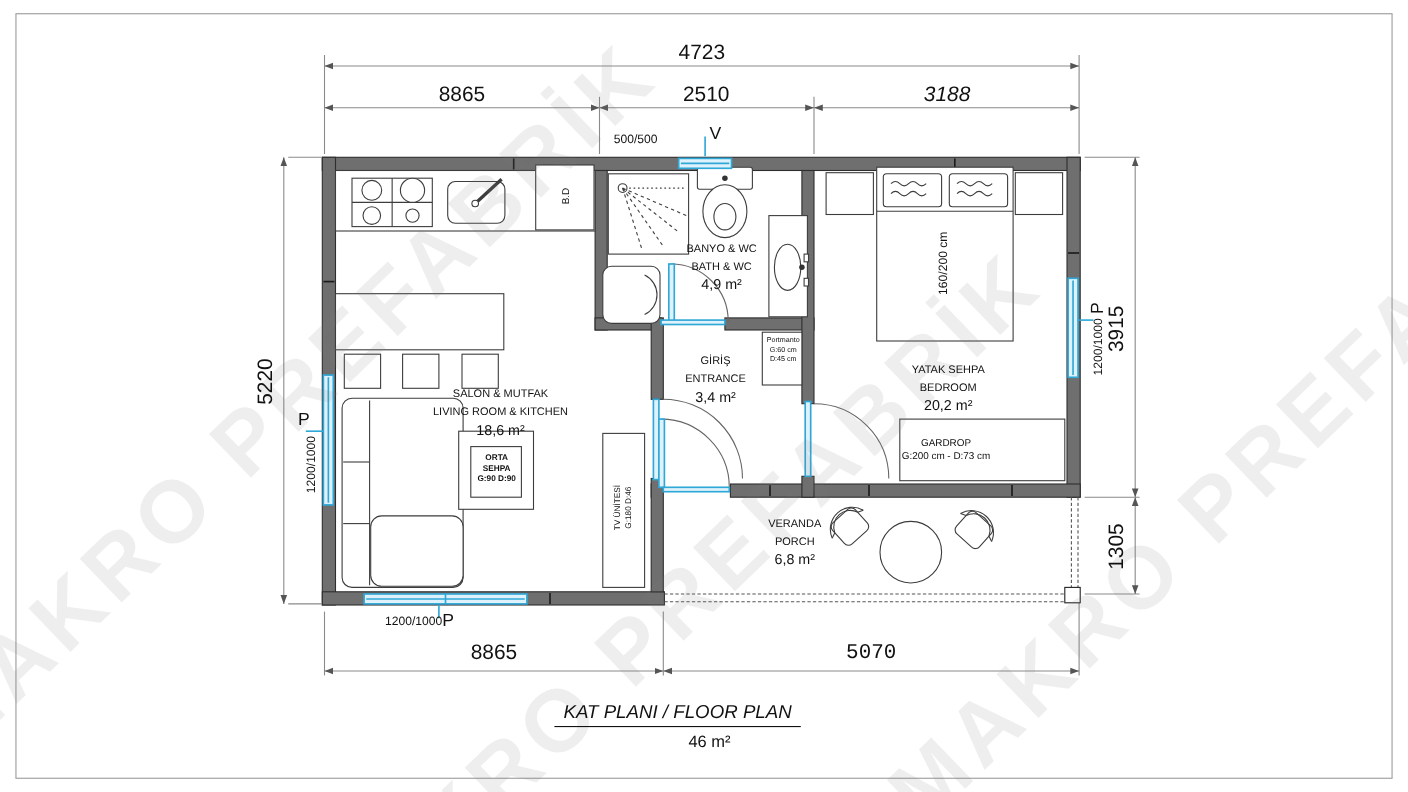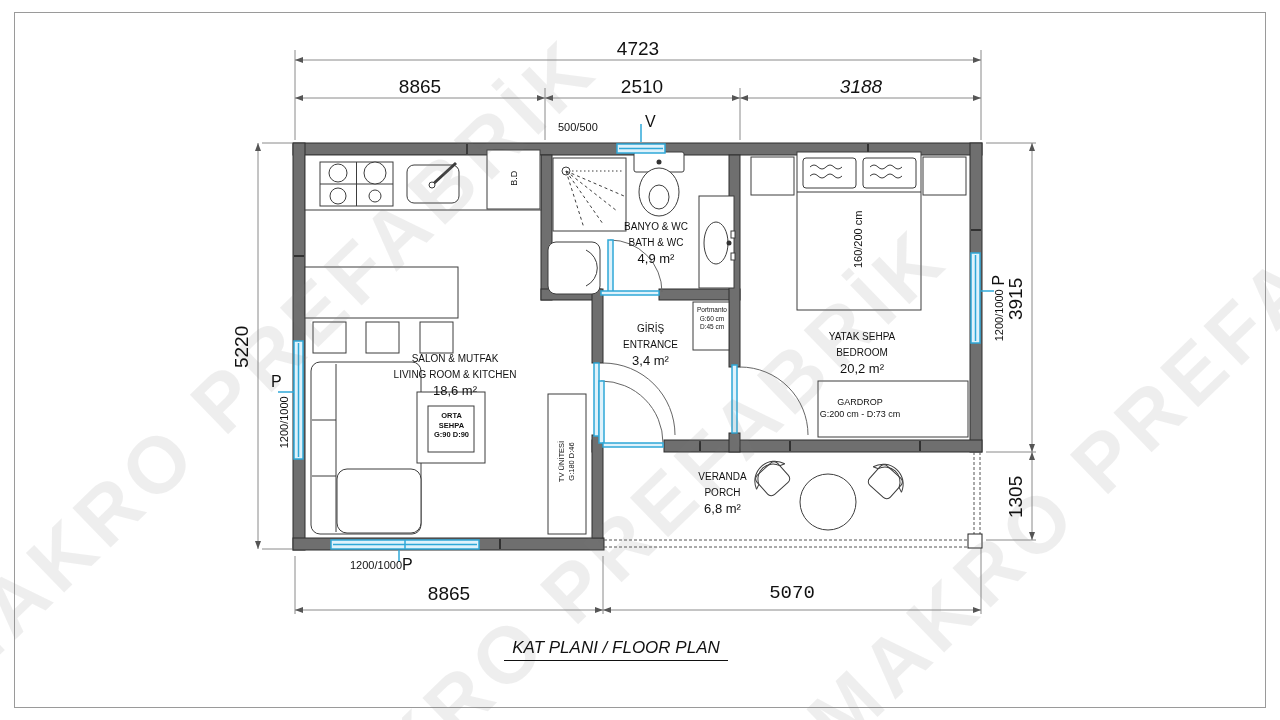--- a/index.html
+++ b/index.html
@@ -322,13 +322,14 @@
     <div>Portmanto</div>
     <div>G:60 cm</div>
     <div>D:45 cm</div>
   </div>
   <div class="lbl rot" id="lbl-bed">160/200 cm</div>
   <div class="lbl rot" id="lbl-bd">B.D</div>
 
   <div class="lbl" id="title-main">
     <span class="t-underline">KAT PLANI / FLOOR PLAN</span>
   </div>
+  <div class="lbl" id="title-area">46 m²</div>
 </div>
 
 </body></html>

